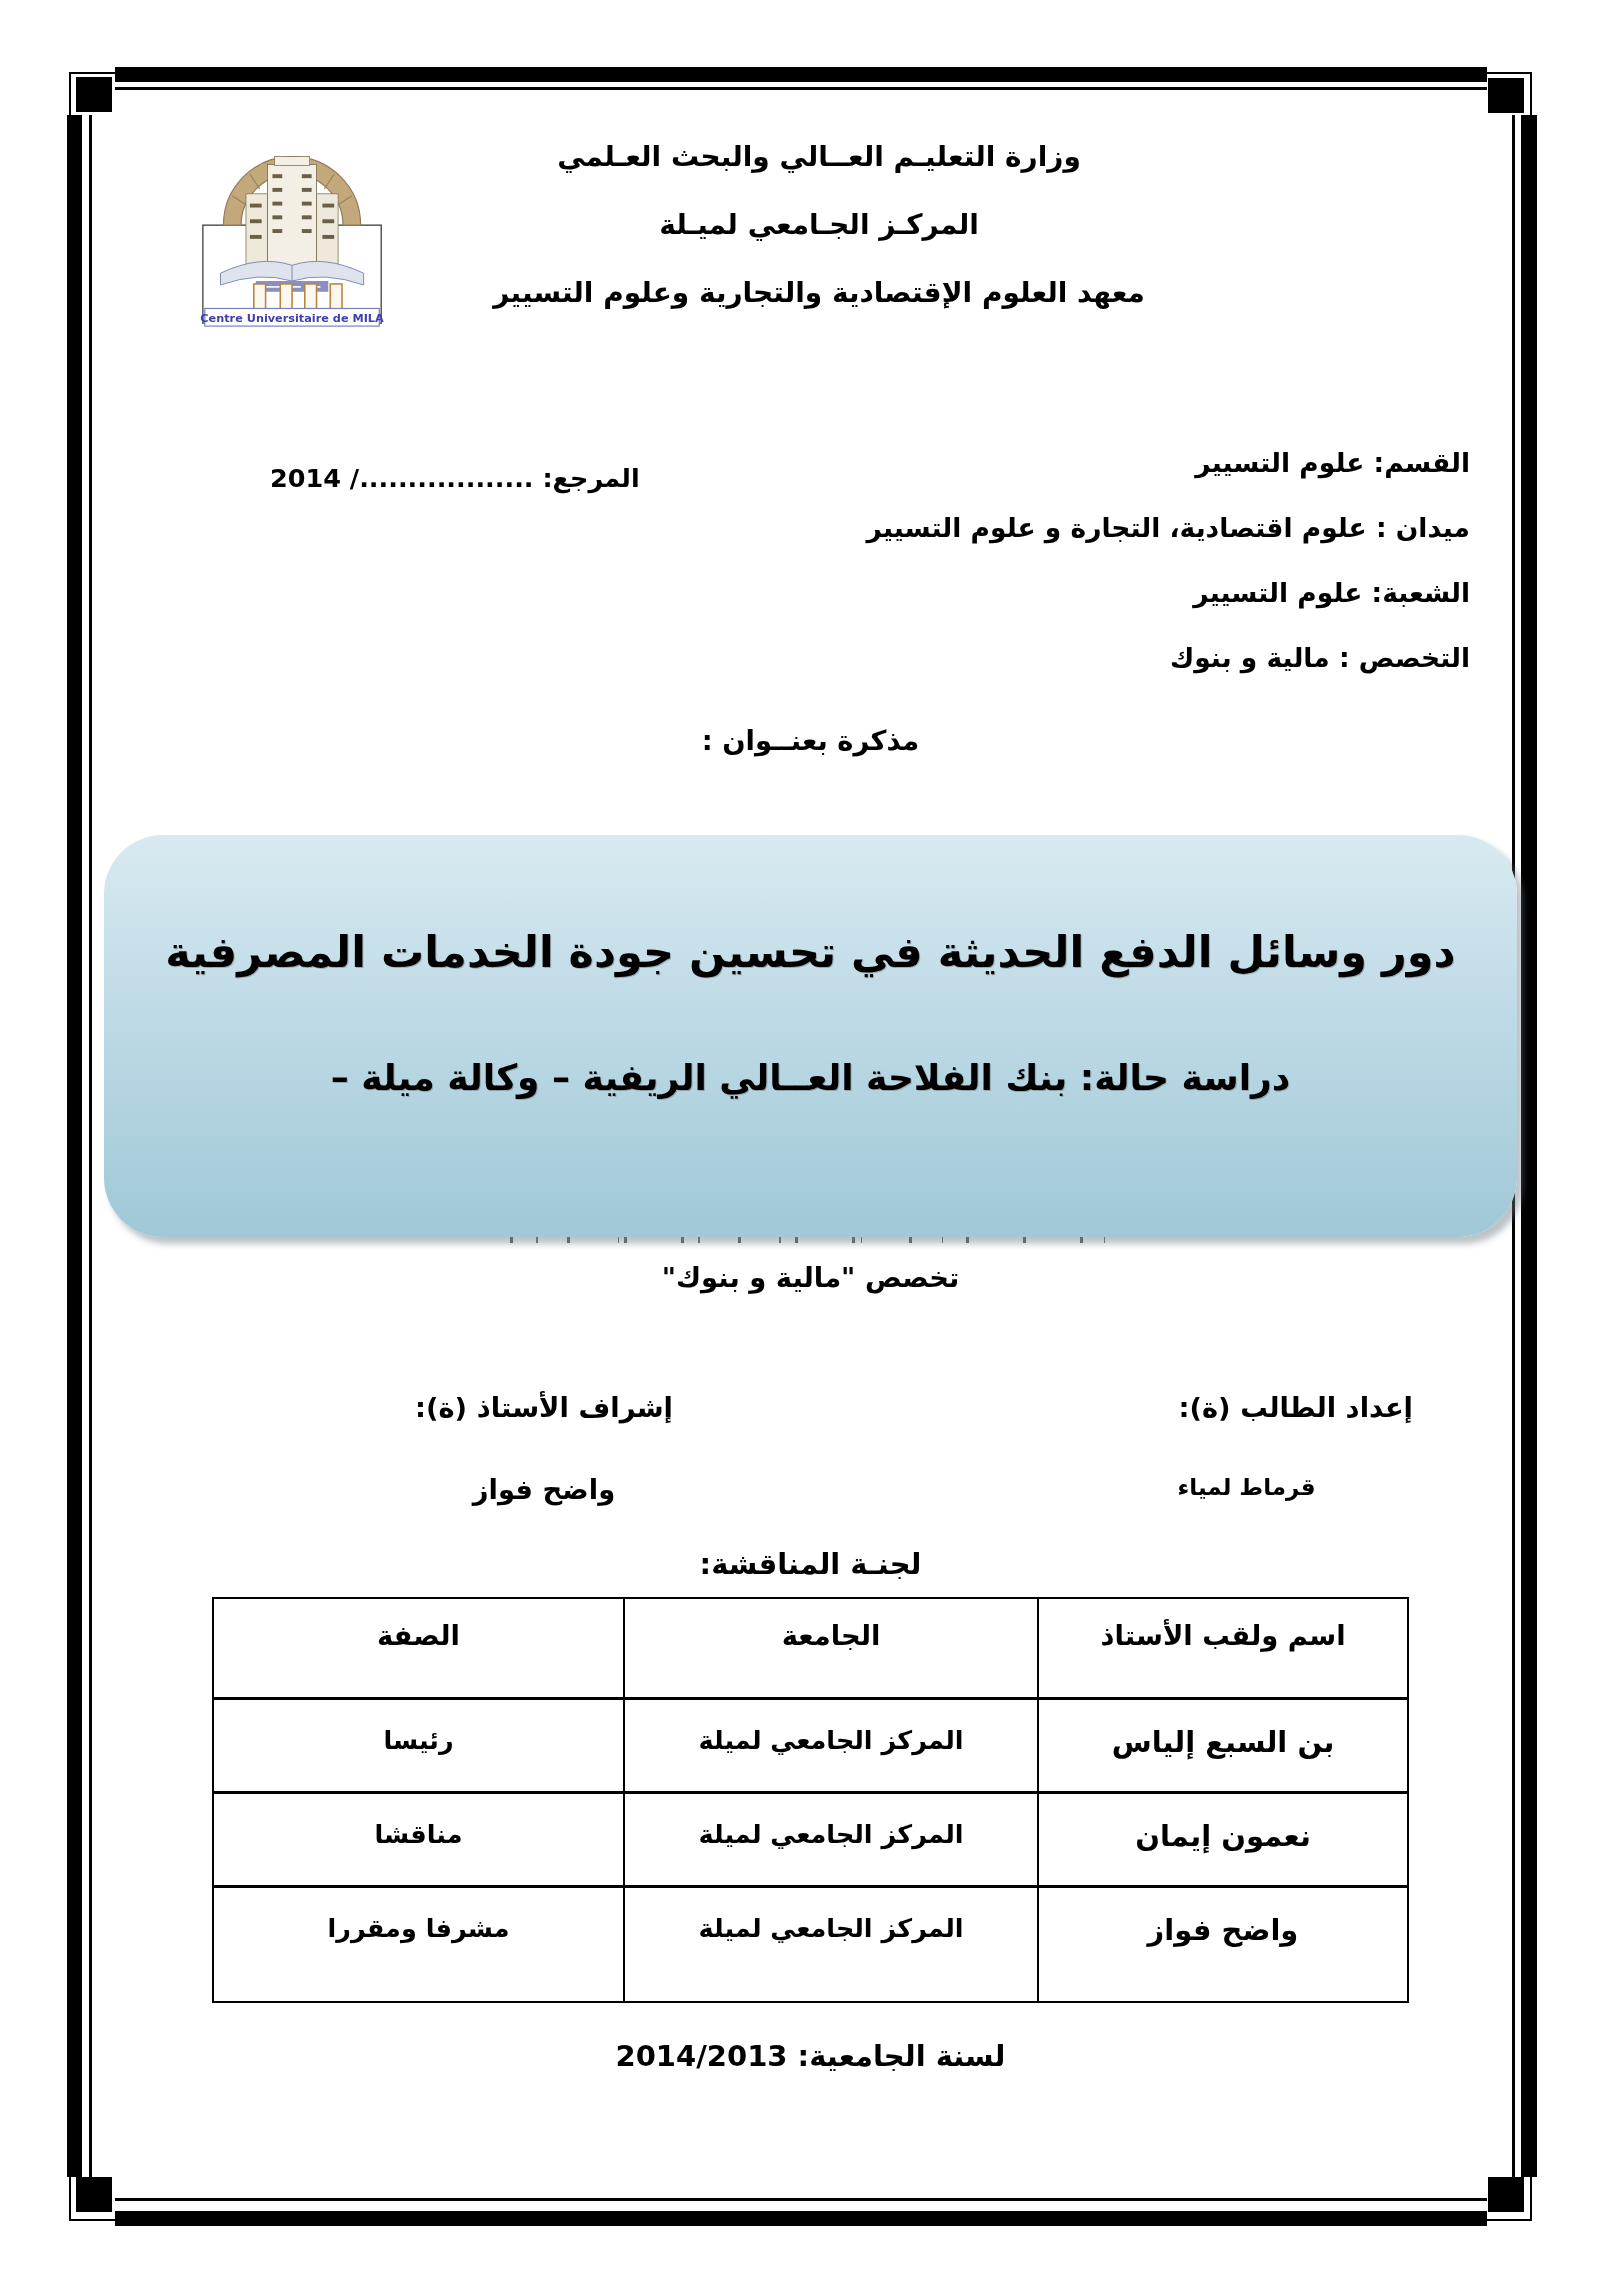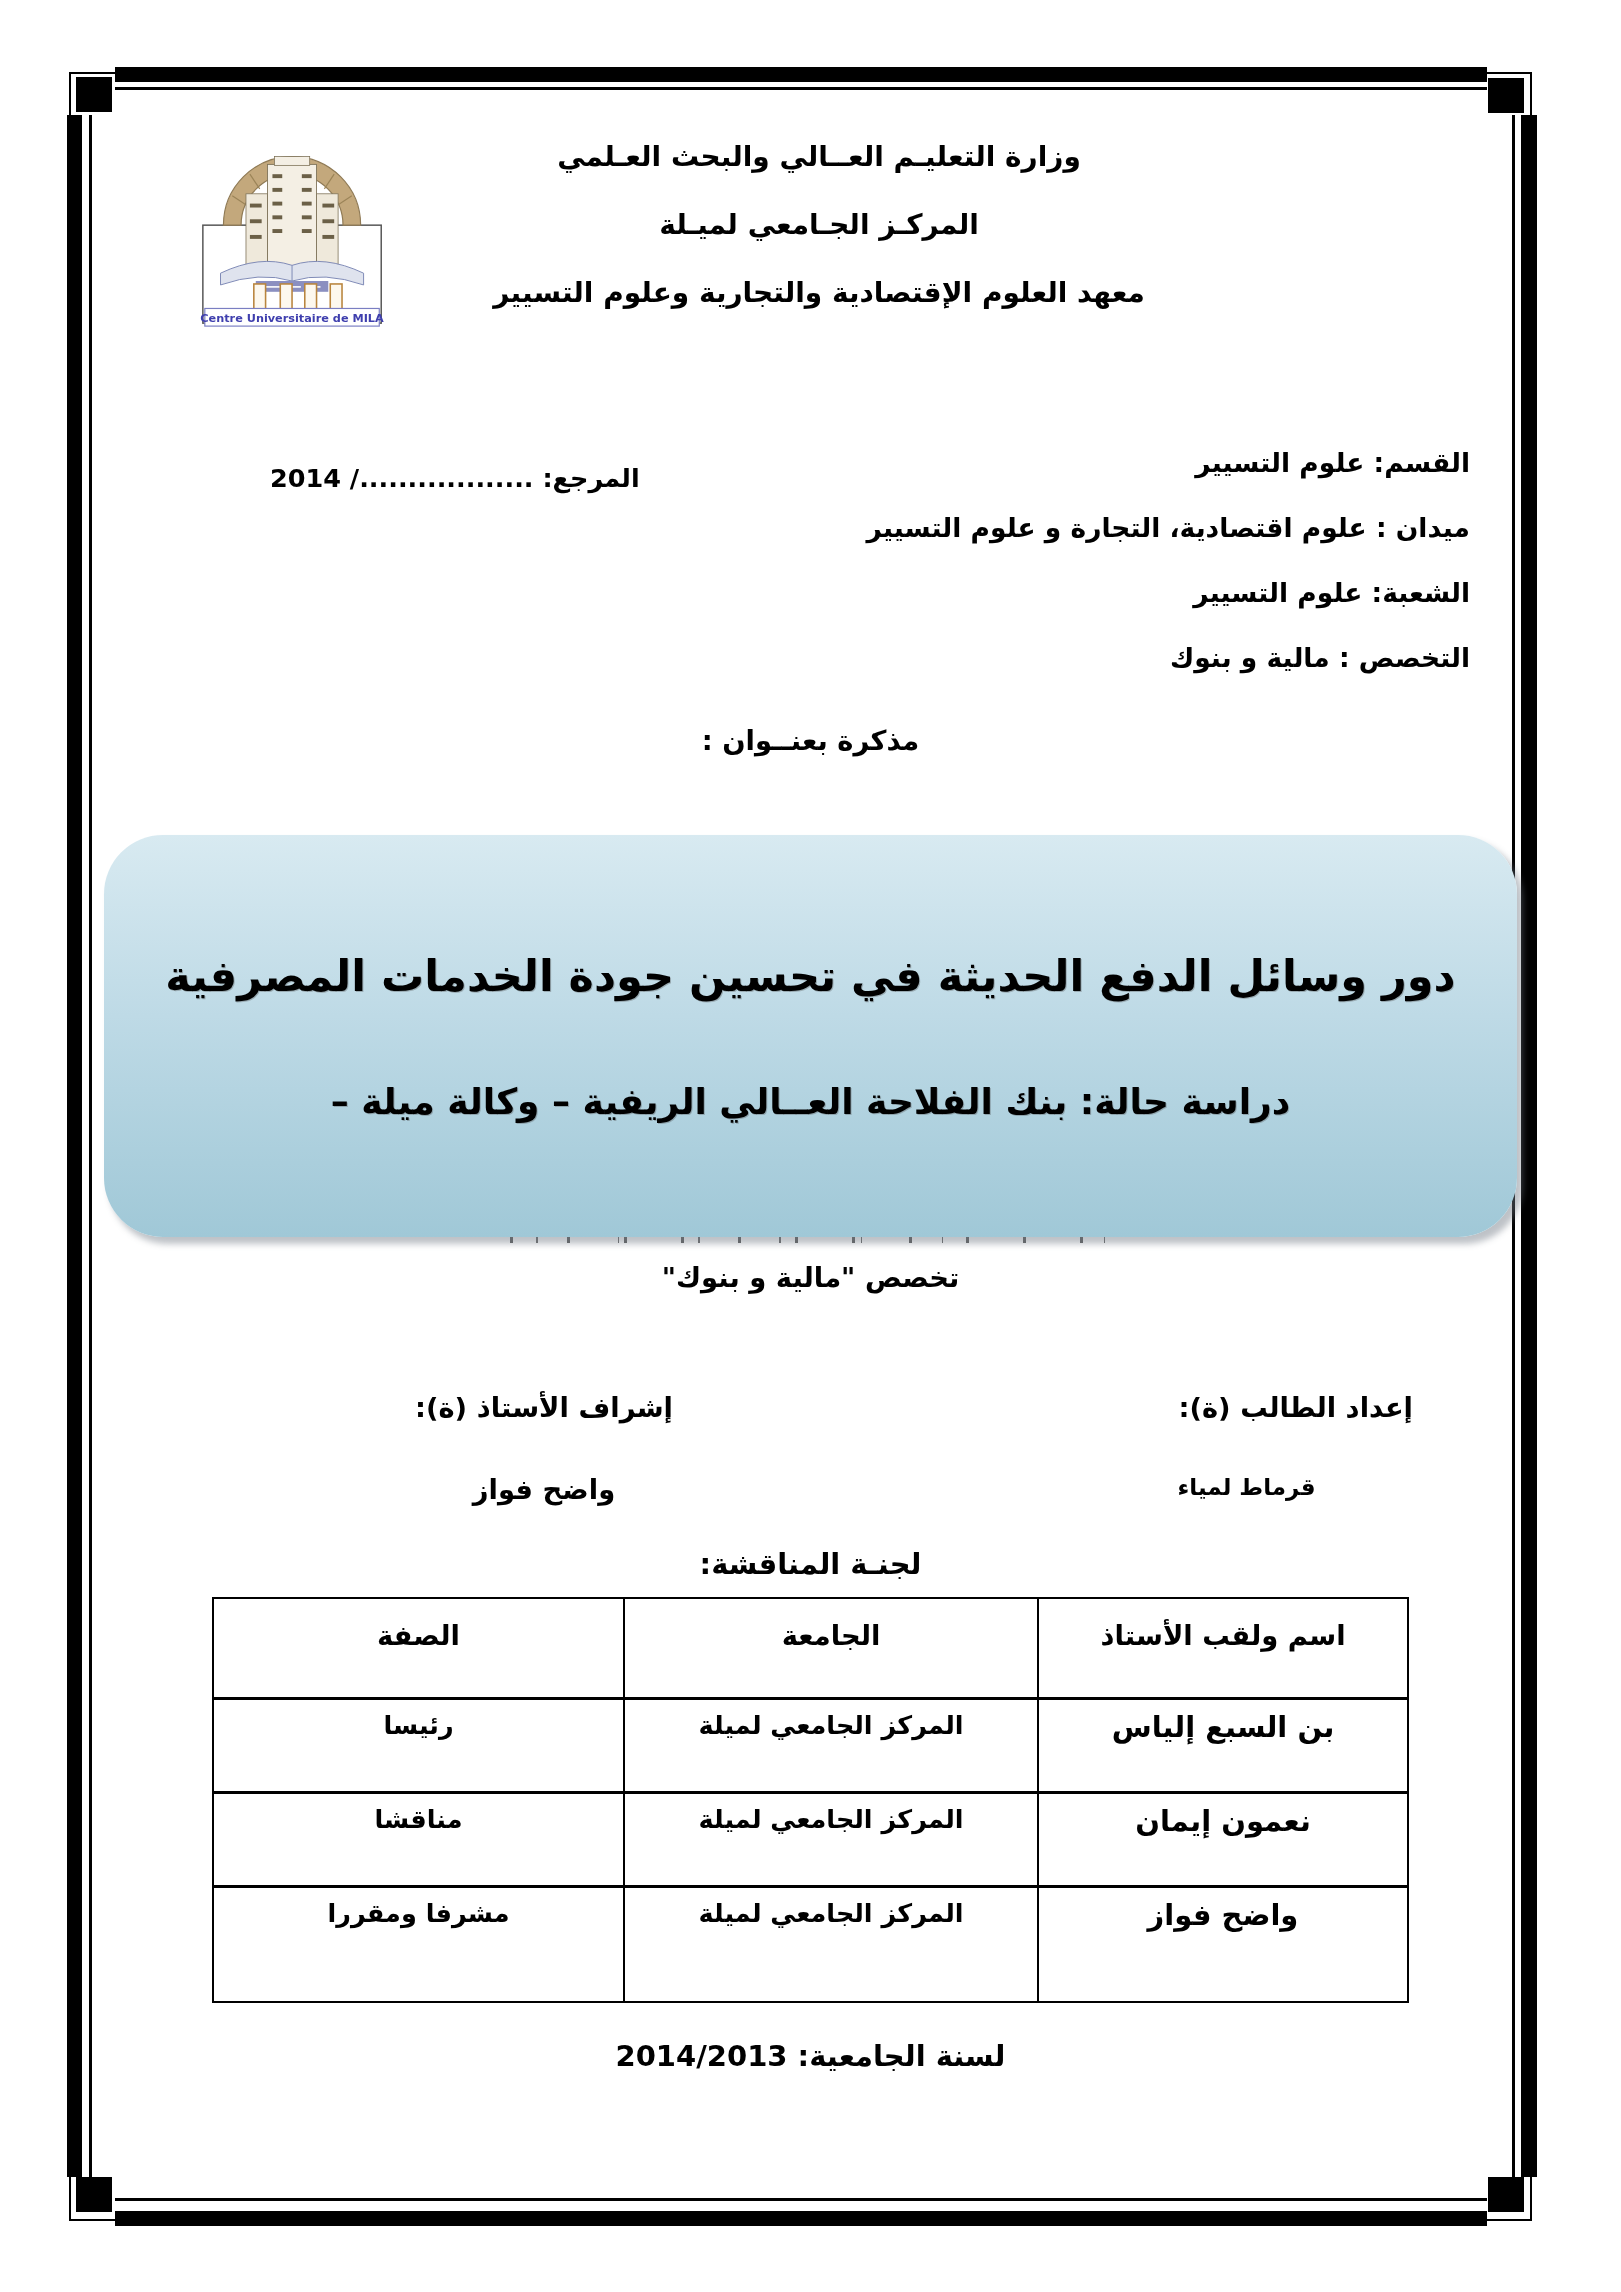--- a/index.html
+++ b/index.html
@@ -52,21 +52,21 @@
     position:absolute;left:0;right:0;top:725px;text-align:center;
     font-weight:bold;font-size:27.4px;direction:rtl;
   }
 
   #title-box{
     position:absolute;left:104px;top:835px;width:1413px;height:402px;
     border-radius:59px;
     background:linear-gradient(180deg,#d8eaf1 0%,#bedae6 45%,#a0c8d7 100%);
     box-shadow:5.9px 6.9px 6.9px rgba(110,120,130,.45);
     display:flex;flex-direction:column;align-items:center;
-    padding-top:116px;box-sizing:border-box;z-index:2;
+    padding-top:92px;box-sizing:border-box;z-index:2;
   }
   #title-line1{font-size:43px;font-weight:bold;direction:rtl;text-align:center;
     text-shadow:1px 1px 0 rgba(80,80,80,.35);}
   #title-line2{font-size:36px;font-weight:bold;direction:rtl;text-align:center;margin-top:80px;
     text-shadow:1px 1px 0 rgba(80,80,80,.35);}
 
   #peek-marks{
     position:absolute;left:510px;top:1237px;width:627px;height:5.9px;z-index:1;
     background:
       repeating-linear-gradient(90deg,#2b2b2b 0 2.9px,transparent 2.9px 57px),
@@ -96,21 +96,21 @@
     position:absolute;left:0;right:0;top:1547px;text-align:center;
     font-weight:bold;font-size:29px;direction:rtl;
   }
 
   #committee-table{
     position:absolute;left:212px;top:1597px;width:1194px;
     border-collapse:collapse;table-layout:fixed;direction:rtl;
   }
   #committee-table td,#committee-table th{
     border:2px solid #000;vertical-align:top;text-align:center;
-    font-weight:bold;padding-top:10px;
+    font-weight:bold;padding-top:25px;
   }
   #committee-table tr{height:94px;}
   #committee-table tr.hdr{height:100px;}
   #committee-table tr.r3{height:116px;}
   #committee-table tr.hdr th,#committee-table tr.r1 td,#committee-table tr.r2 td{border-bottom-width:3.9px;}
   #committee-table th{font-size:27.4px;padding-top:21px;}
   #committee-table td.name{font-size:29px;}
   #committee-table td.univ{font-size:25.5px;}
   #committee-table td.role{font-size:25.5px;}
   #committee-table col.c-name{width:370px;}

